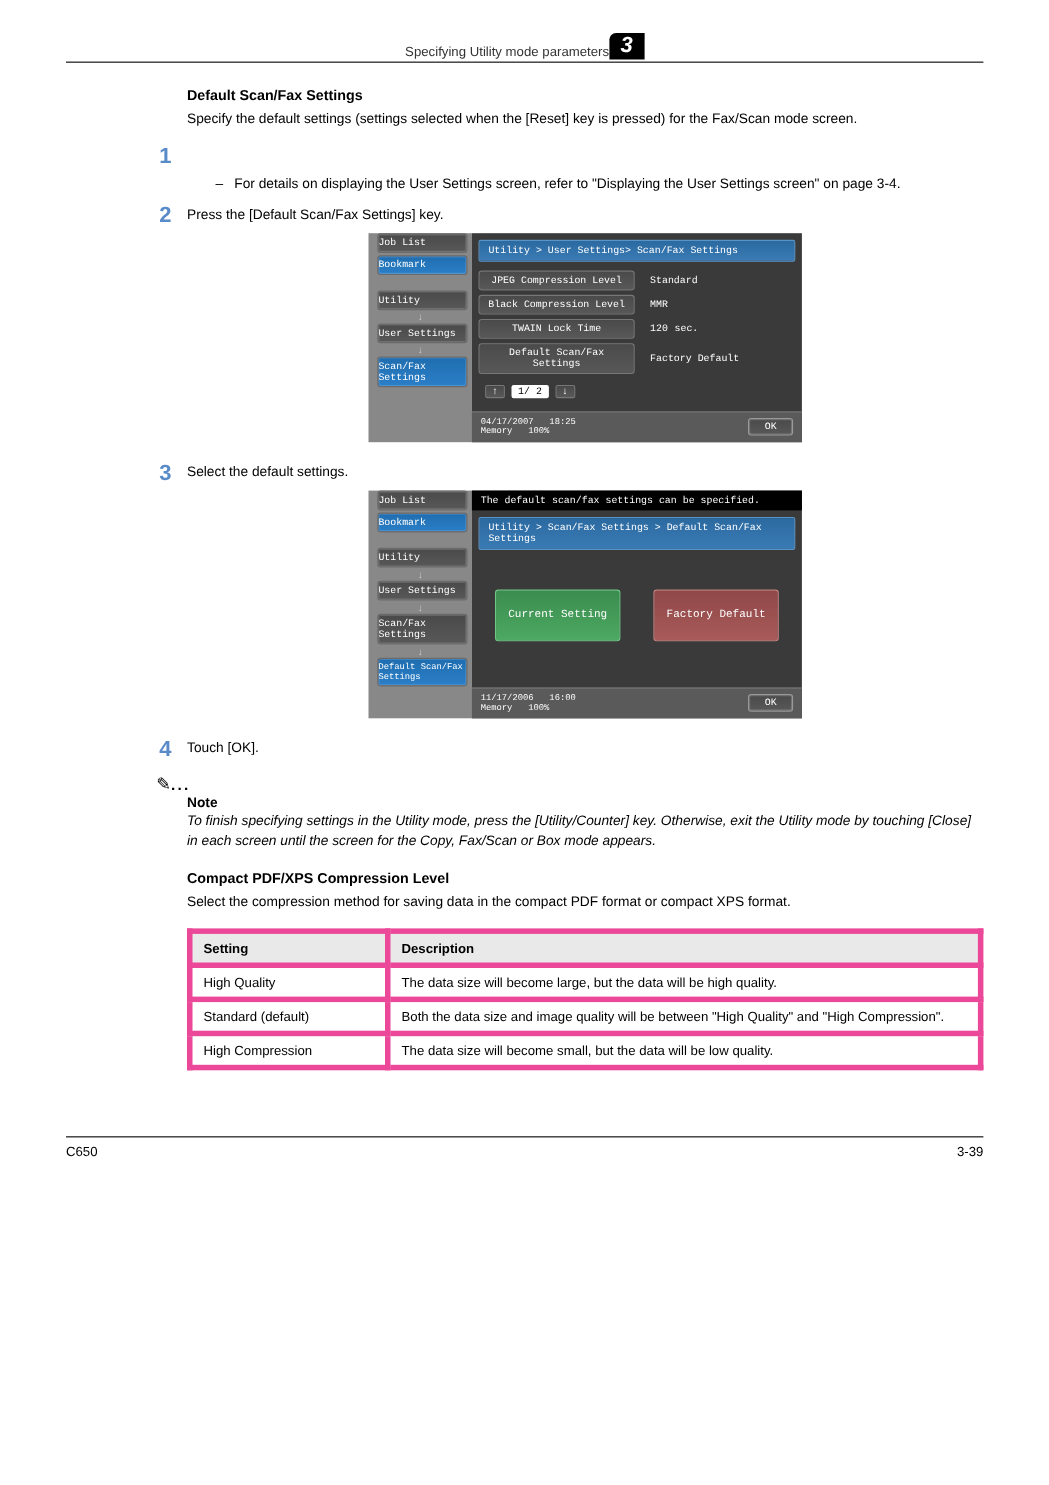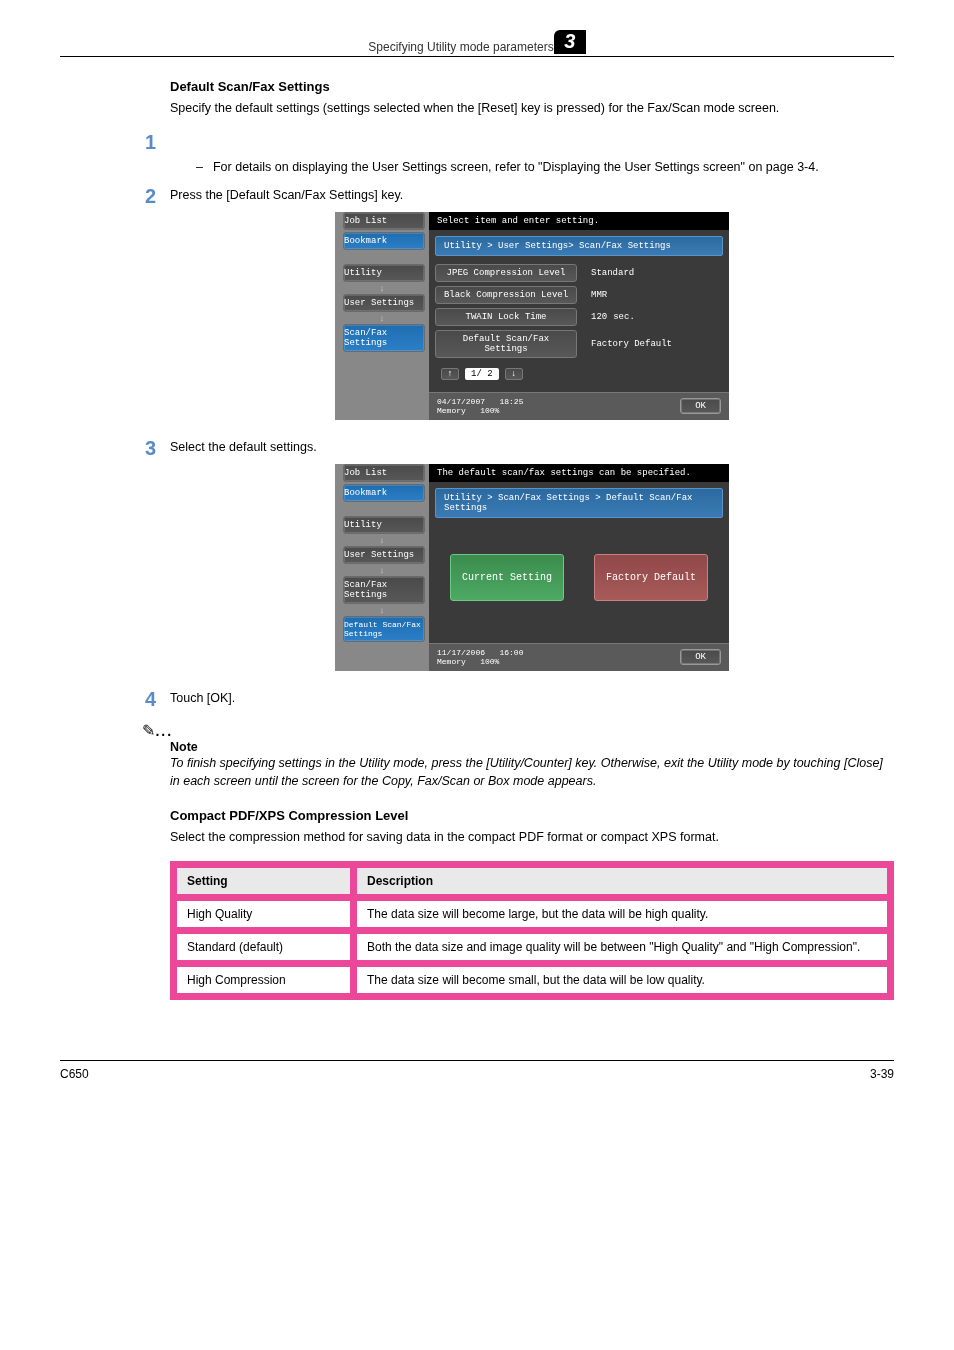--- a/index.html
+++ b/index.html
@@ -135,21 +135,21 @@
   .note-label { font-weight:bold; font-size:12.5px; margin-left:28px; }
   .note-text { font-style: italic; font-size:12.5px; line-height:1.45; margin-left:28px;}
 
   table.settings {
     width:100%;
     border-collapse: collapse;
     font-size:12px;
     margin-top:8px;
   }
   table.settings th, table.settings td {
-    border:7px solid #ec4899;
+    border:5px solid #ec4899;
     padding:6px 10px;
     text-align:left;
     vertical-align: top;
   }
   table.settings th { background:#e9e9e9; font-weight:bold; }
   table.settings th:first-child, table.settings td:first-child { width:180px; }
 
   .opt-row { display:flex; gap:30px; justify-content:center; margin:36px 0;}
   .opt-btn { width:114px; text-align:center; padding:17px 0; border-radius:3px; font-size:10px;}
   .opt-cur { background:linear-gradient(#3b8c4e,#4da963); color:#fff; border:1px solid #6ec886;}
@@ -198,21 +198,20 @@
           <div class="tab">Job List</div>
           <div class="tab active">Bookmark</div>
           <div class="tab small">Utility</div>
           <div class="bc-arrow">↓</div>
           <div class="tab">User Settings</div>
           <div class="bc-arrow">↓</div>
           <div class="tab active">Scan/Fax Settings</div>
           <div style="height:40px"></div>
         </div>
         <div class="panel-right">
-          <div class="topbar">Select item and enter setting.</div>
           <div class="crumb-bar">Utility &gt; User Settings&gt; Scan/Fax Settings</div>
           <div class="p-body">
             <div class="p-line">
               <div class="pill wide">JPEG Compression Level</div>
               <div class="val">Standard</div>
             </div>
             <div class="p-line">
               <div class="pill wide">Black Compression Level</div>
               <div class="val">MMR</div>
             </div>

